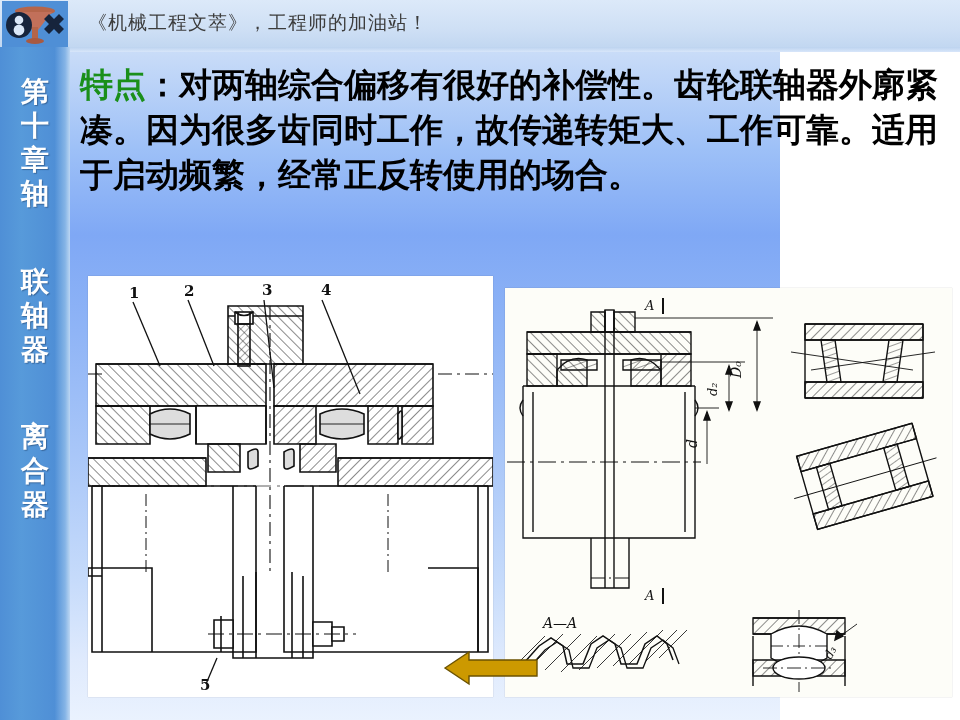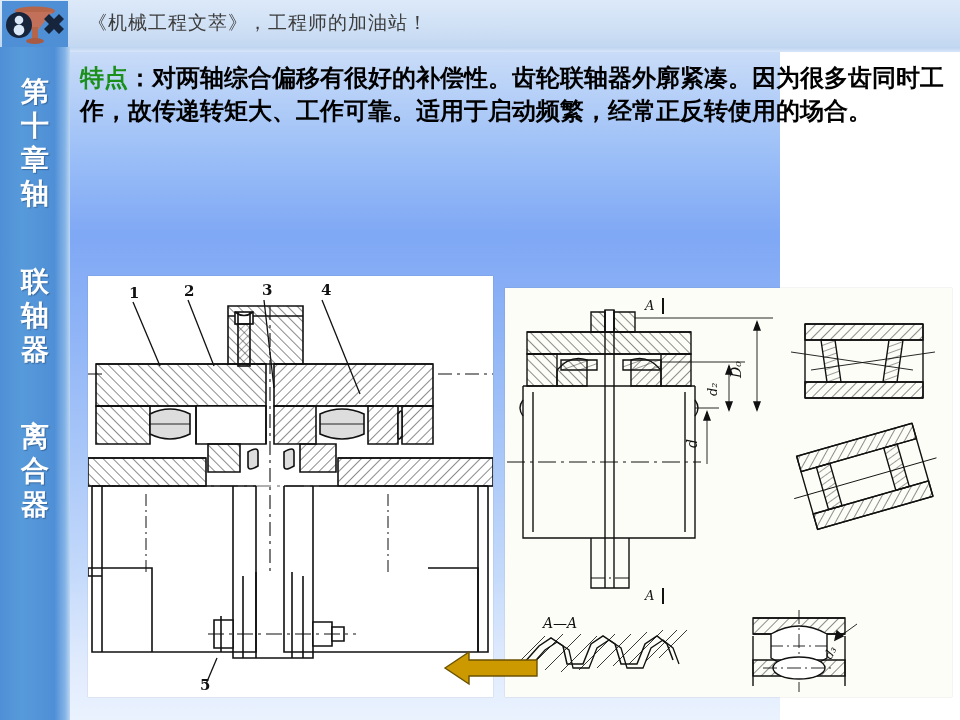--- a/index.html
+++ b/index.html
@@ -58,21 +58,21 @@
     position:absolute;left:0;width:70px;text-align:center;
     color:#fff;font-size:28px;font-weight:bold;line-height:1.22;
     font-family:"DejaVu Sans","Liberation Sans",sans-serif;
     text-shadow:1px 1px 1px rgba(30,60,100,.5);
   }
 
   
   #body-text{
     position:absolute;left:80px;top:62px;width:872px;
     font-family:"DejaVu Sans","Liberation Sans",sans-serif;
-    font-size:24px;font-weight:bold;color:#000000;
+    font-size:33px;font-weight:bold;color:#000000;
     line-height:1.37;letter-spacing:0px;
   }
   #keyword{color:#1a8f1a;}
 
   
   .figure{
     position:absolute;background:#ffffff;
     box-shadow:0 0 1px rgba(0,0,0,.25);
   }
   #fig-left{left:88px;top:276px;width:405px;height:421px;}

